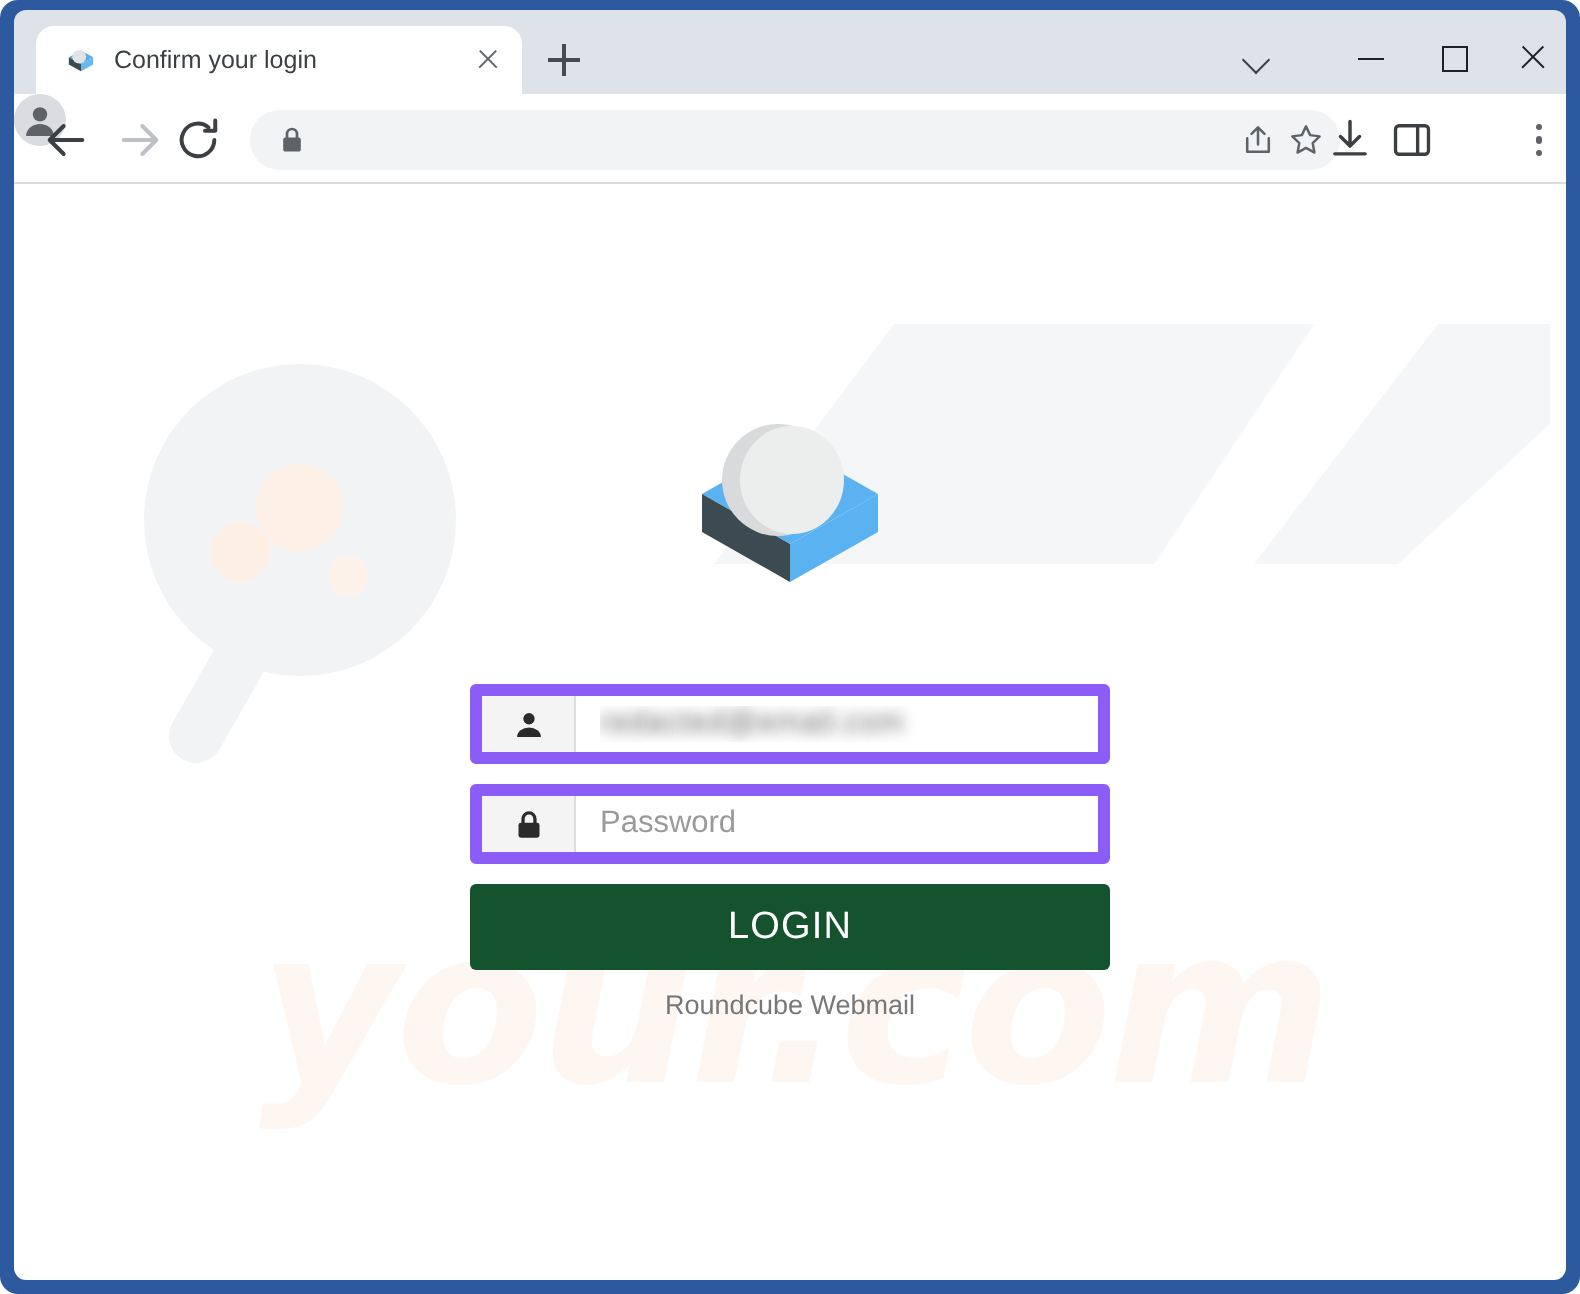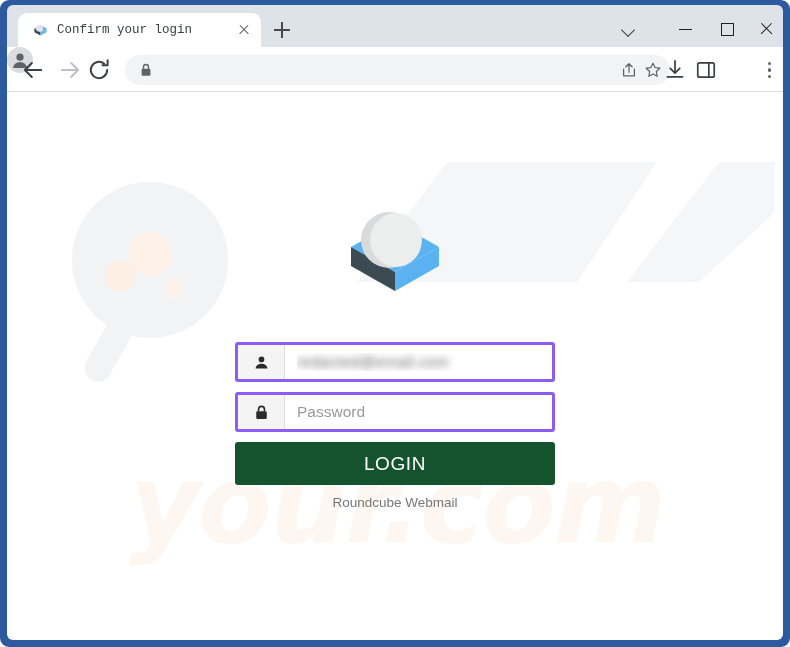--- a/index.html
+++ b/index.html
@@ -27,21 +27,20 @@
 
   
   #tab-strip {
     position: absolute;
     left: 7px; top: 5px;
     width: 776px;
     height: 42px;
     background: #dee3e9;
     border-radius: 6px 6px 0 0;
     box-sizing: border-box;
-    font-family: Liberation Mono, monospace;
   }
   #tab-active {
     position: absolute;
     left: 11px; top: 8px;
     width: 243px;
     height: 34px;
     background: #ffffff;
     border-radius: 9px 9px 0 0;
     box-sizing: border-box;
   }
@@ -268,21 +267,21 @@
     position: absolute;
     left: 228px; top: 250px;
     width: 320px;
   }
   .field-row {
     position: relative;
     display: flex;
     align-items: stretch;
     height: 40px;
     margin-bottom: 10px;
-    border: 3px solid #8b5cf6;
+    border: 6px solid #8b5cf6;
     border-radius: 3px;
     background: #ffffff;
     box-sizing: border-box;
     overflow: hidden;
   }
   .field-icon {
     width: 46px;
     background: #f4f4f4;
     border-right: 1px solid #dcdcdc;
     display: flex;

